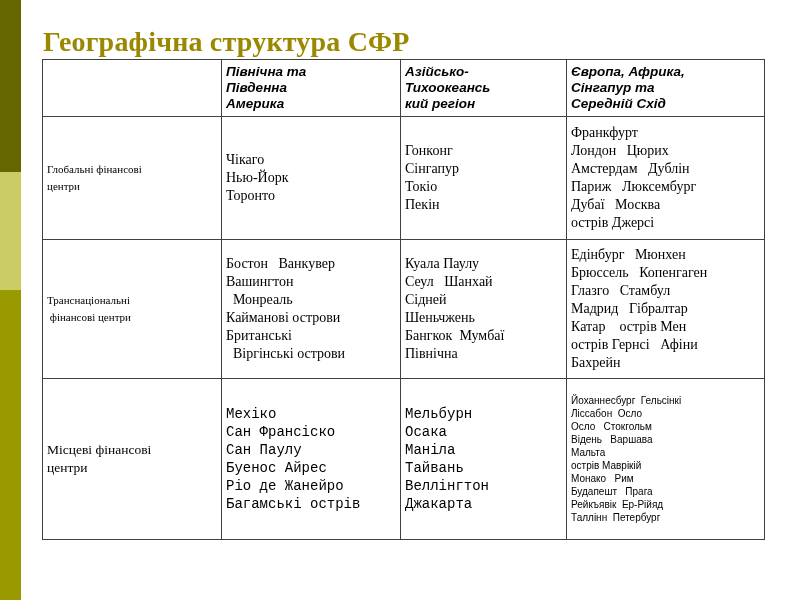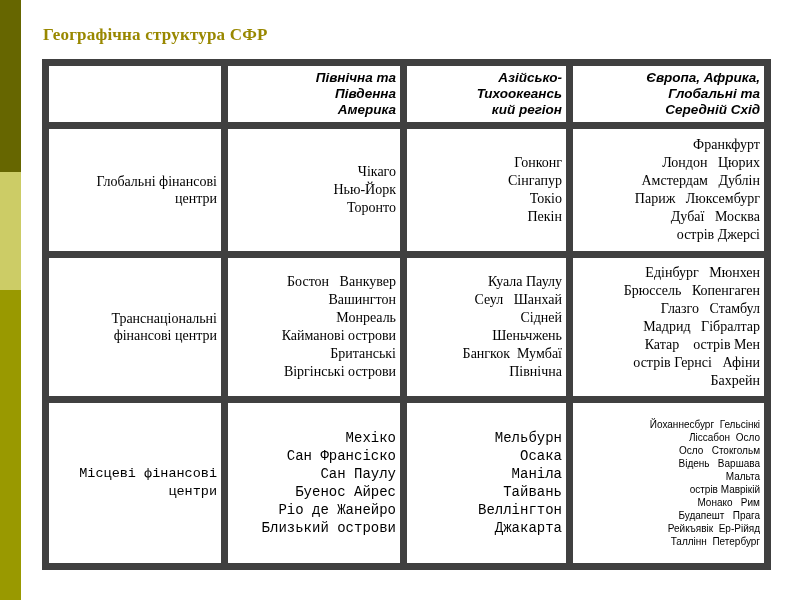--- a/index.html
+++ b/index.html
@@ -28,45 +28,45 @@
     width: 100%;
   }
   .band-top    { height: 172px; background: #666600; }
   .band-middle { height: 118px; background: #cccc66; }
   .band-bottom { height: 310px; background: #999900; }
 
   
   #title {
     position: absolute;
     left: 43px;
-    top: 20px;
+    top: 27px;
     font-family: "Liberation Serif", serif;
     font-weight: bold;
-    font-size: 17px;
+    font-size: 28px;
     line-height: 30px;
     color: #998800;
     letter-spacing: 0.2px;
     white-space: nowrap;
   }
 
   
   #geo-table {
     position: absolute;
     left: 42px;
     top: 59px;
     width: 722px;
     border-collapse: collapse;
     table-layout: fixed;
     background: #ffffff;
   }
   #geo-table td,
   #geo-table th {
-    border: 7px solid #404040;
+    border: 1px solid #404040;
     vertical-align: middle;
-    text-align: right;
+    text-align: left;
     padding: 2px 4px;
   }
 
   
   col.c1 { width: 179px; }
   col.c2 { width: 179px; }
   col.c3 { width: 166px; }
   col.c4 { width: 198px; }
 
   
@@ -90,39 +90,39 @@
     line-height: 17px;
     color: #000000;
   }
   tbody tr.r1 td { height: 118px; }
   tbody tr.r2 td { height: 134px; }
   tbody tr.r3 td { height: 156px; }
 
   
   .cat-serif {
     font-family: "Liberation Serif", serif;
-    font-size: 14px;
+    font-size: 11px;
     line-height: 17px;
   }
   .list-serif {
     font-family: "Liberation Serif", serif;
     font-size: 14px;
     line-height: 18px;
     text-align: left;
     padding-left: 26px;
   }
   .list-serif-center {
     font-family: Liberation Serif, serif;
     font-size: 14px;
     line-height: 18px;
     text-align: center;
     margin-top: 36px;
   }
   .cat-sans {
-    font-family: Liberation Mono, monospace;
+    font-family: Liberation Serif, serif;
     font-size: 13.5px;
     line-height: 18px;
   }
   .list-sans {
     font-family: Liberation Mono, monospace;
     font-size: 14px;
     line-height: 18px;
     text-align: left;
     padding-left: 26px;
   }
@@ -164,21 +164,21 @@
         <span>Південна</span>
         <span>Америка</span>
       </th>
       <th class="cell-lines">
         <span>Азійсько-</span>
         <span>Тихоокеансь</span>
         <span>кий регіон</span>
       </th>
       <th class="cell-lines">
         <span>Європа, Африка,</span>
-        <span>Глобальні та</span>
+        <span>Сінгапур та</span>
         <span>Середній Схід</span>
       </th>
     </tr>
   </thead>
   <tbody>
 
     <tr class="r1">
       <td class="cat-serif cell-lines">
         <span>Глобальні фінансові</span>
         <span>центри</span>
@@ -240,21 +240,21 @@
       <td class="cat-sans cell-lines">
         <span>Місцеві фінансові</span>
         <span>центри</span>
       </td>
       <td class="list-sans cell-lines">
         <span>Мехіко</span>
         <span>Сан Франсіско</span>
         <span>Сан Паулу</span>
         <span>Буенос Айрес</span>
         <span>Ріо де Жанейро</span>
-        <span>Близький острови</span>
+        <span>Багамські острів</span>
       </td>
       <td class="list-sans cell-lines">
         <span>Мельбурн</span>
         <span>Осака</span>
         <span>Маніла</span>
         <span>Тайвань</span>
         <span>Веллінгтон</span>
         <span>Джакарта</span>
       </td>
       <td class="list-sans-small cell-lines">

